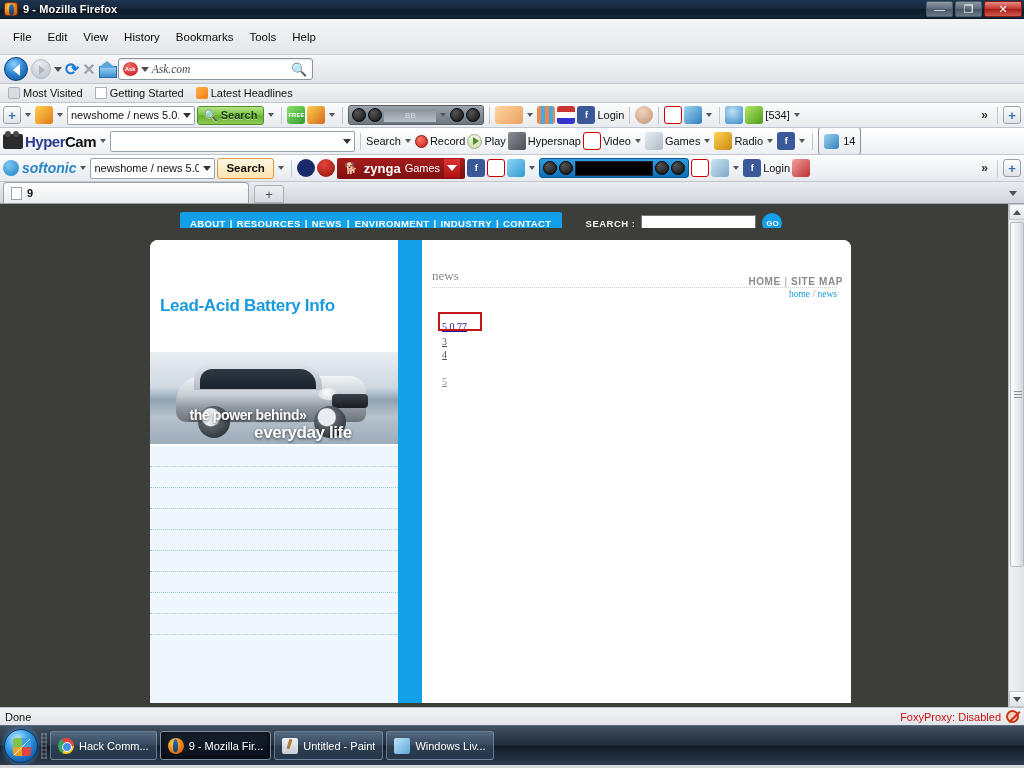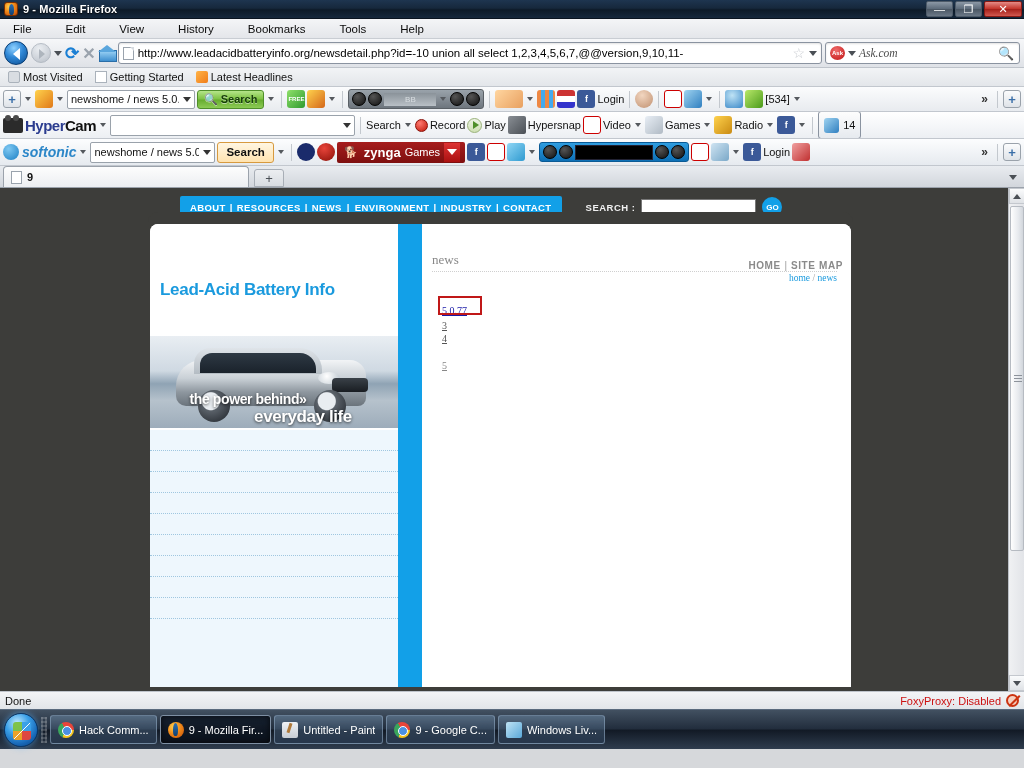--- a/index.html
+++ b/index.html
@@ -40,24 +40,24 @@
     display:flex; align-items:center; justify-content:center; cursor:pointer;
   }
   .tb-btn.close {
     width:38px;
     background: linear-gradient(180deg,#e58b86 0%, #c3352c 48%, #a4201a 52%, #d1584f 100%);
     border-color:#8a1a14;
   }
 
   
   .menubar {
-    height: 20px; display:flex; align-items:center;
+    height: 36px; display:flex; align-items:center;
     background: linear-gradient(180deg,#f4f5f7,#e4e6ea);
     border-bottom:1px solid #c9cdd3;
-    padding-left:6px; gap:20px;
+    padding-left:6px; gap:2px;
   }
   .menuitem { font-size:11.5px; color:#0a0a0a; padding:2px 7px; cursor:default; }
 
   
   .navbar {
     height:29px; display:flex; align-items:center; gap:3px;
     background: linear-gradient(180deg,#f6f7f9,#dfe2e7);
     border-bottom:1px solid #bfc4cb; padding:0 4px;
   }
   .navbtn { display:flex; align-items:center; justify-content:center; flex:none; cursor:pointer; }
@@ -384,26 +384,20 @@
   <div class="menuitem">Help</div>
 </div>
 
 <div class="navbar">
   <div class="navbtn back-btn"></div>
   <div class="navbtn fwd-btn"></div>
   <div class="tri-down"></div>
   <div class="navbtn reload">⟳</div>
   <div class="navbtn stopx">✕</div>
   <div class="navbtn homeico"></div>
-  <div class="urlbox">
-    <div class="pageico"></div>
-    <div class="urltext">http://www.leadacidbatteryinfo.org/newsdetail.php?id=-10 union all select 1,2,3,4,5,6,7,@@version,9,10,11-</div>
-    <div class="star">☆</div>
-    <div class="tri-down"></div>
-  </div>
   <div class="searchbox">
     <div class="askico">Ask</div>
     <div class="tri-down"></div>
     <div class="searchplaceholder">Ask.com</div>
     <div class="magnifier">🔍</div>
   </div>
 </div>
 
 <div class="bookmarks">
   <div class="bm">
@@ -680,21 +674,17 @@
   </div>
   <div class="taskitem active">
     <span class="tico ff"></span>
     <span class="tlabel">9 - Mozilla Fir...</span>
   </div>
   <div class="taskitem">
     <span class="tico paint"></span>
     <span class="tlabel">Untitled - Paint</span>
   </div>
   <div class="taskitem">
-    <span class="tico chrome"></span>
-    <span class="tlabel">9 - Google C...</span>
-  </div>
-  <div class="taskitem">
     <span class="tico wlive"></span>
     <span class="tlabel">Windows Liv...</span>
   </div>
 
 </div>
 
 </body></html>

